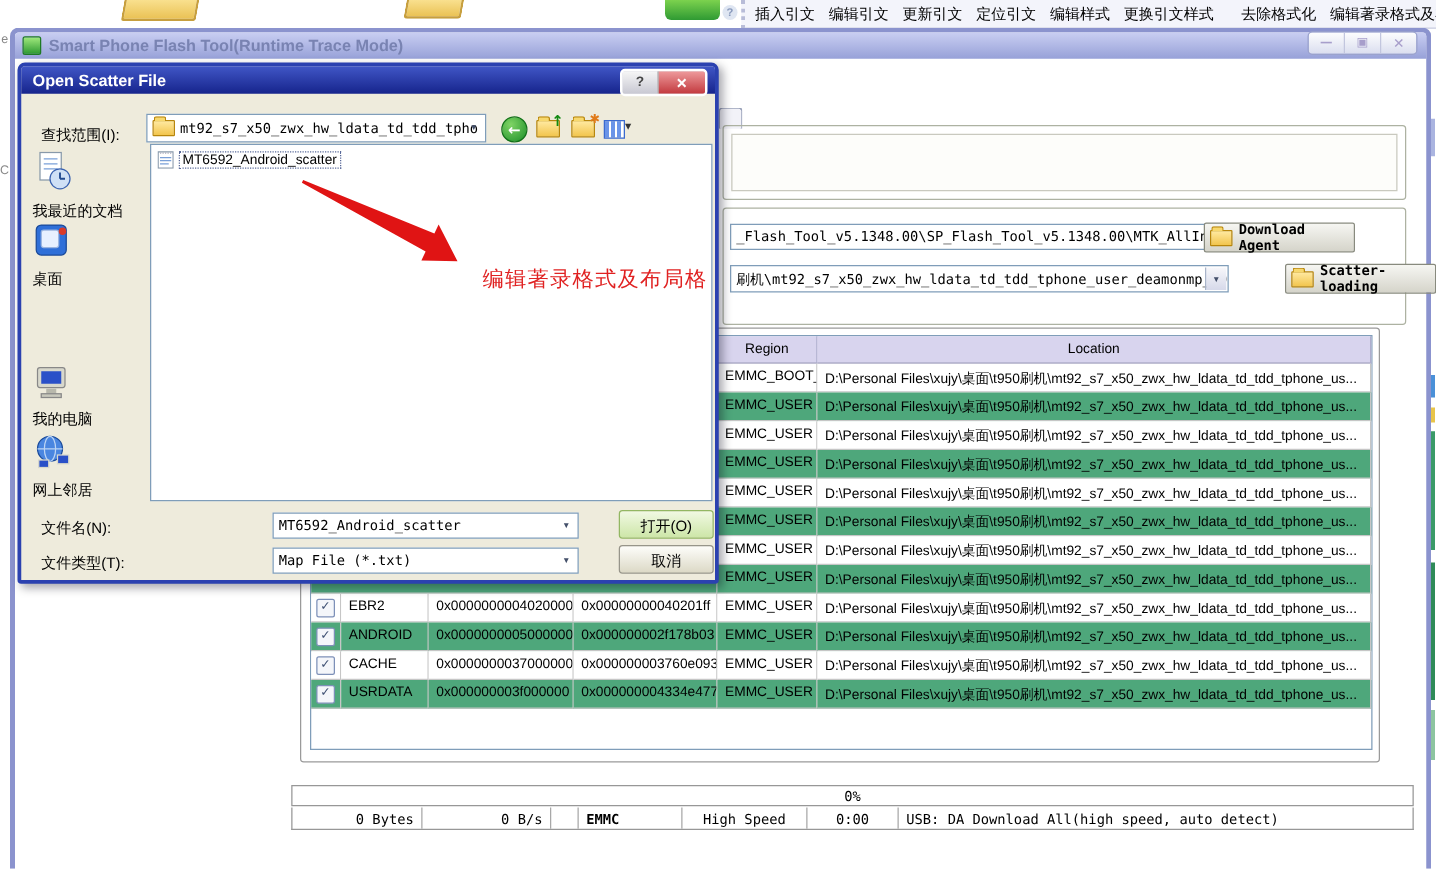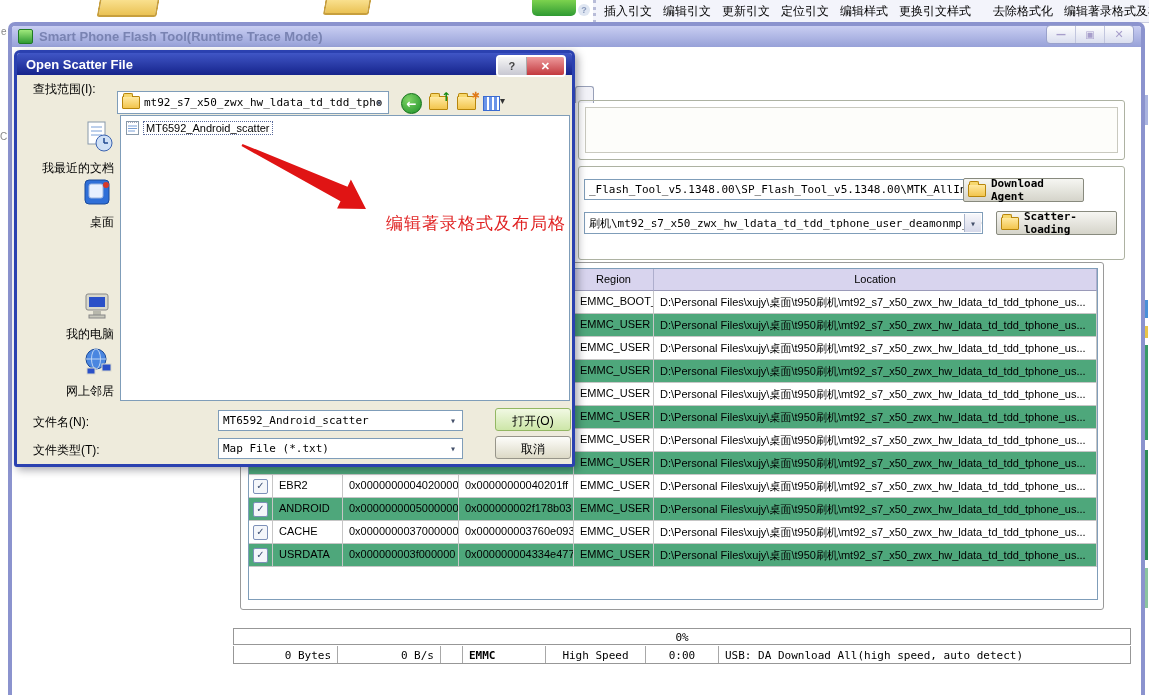--- a/index.html
+++ b/index.html
@@ -104,21 +104,21 @@
             color:#fff;display:flex;align-items:center;justify-content:center;font:bold 12px "DejaVu Sans",sans-serif;}
   .gl-back::before{content:"←";}
   .nav-fold{position:absolute;width:20px;height:16px;}
   .nav-fold .fold{width:17px;height:12px;}
   .nav-up::after{content:"↑";position:absolute;right:-2px;top:-6px;color:#128a12;font:bold 12px "DejaVu Sans",sans-serif;}
   .nav-new::after{content:"✱";position:absolute;right:-3px;top:-6px;color:#e07a1a;font:bold 10px "DejaVu Sans",sans-serif;}
   .nav-views{position:absolute;width:15px;height:13px;border:1px solid #3a6ad0;
              background:repeating-linear-gradient(90deg,#6a94e8 0 3px,#fff 3px 5px);}
   .nav-views-caret{position:absolute;color:#333;font-size:9px;}
 
-  .place{position:absolute;width:88px;text-align:right;cursor:default;}
+  .place{position:absolute;width:88px;text-align:left;cursor:default;}
   .place .lbl{font:12px "Liberation Sans",sans-serif;margin-top:1px;}
   .flist{position:absolute;left:103px;top:62px;width:450px;height:286px;background:#fff;
          border:1px solid #7f9db9;box-sizing:border-box;}
   .fitem{position:absolute;left:5px;top:4px;display:flex;align-items:center;gap:4px;}
   .fitem .flbl{font:11px "Liberation Sans",sans-serif;border:1px dotted #5a6a9a;padding:0 2px;}
   .annot{position:absolute;left:265px;top:96px;color:#e02222;font:17px "Liberation Sans",sans-serif;
          letter-spacing:1px;white-space:nowrap;}
   .btn-open{position:absolute;left:478px;top:355px;width:76px;height:23px;
             background:linear-gradient(#f1f9e3,#cde6a8);border:1px solid #93b763;border-radius:3px;
             font:12px "Liberation Sans",sans-serif;text-align:center;padding-top:4px;box-sizing:border-box;}
@@ -180,21 +180,21 @@
   <div class="gbox" style="left:578px;top:166px;width:545px;height:92px;"></div>
   <div class="field" style="left:584px;top:179px;width:399px;height:21px;">_Flash_Tool_v5.1348.00\SP_Flash_Tool_v5.1348.00\MTK_AllInOne_DA.bin</div>
   <div class="tool-btn" style="left:963px;top:178px;">
     <span class="fold"></span>
     <span>Download Agent</span>
   </div>
   <div class="field" style="left:584px;top:212px;width:399px;height:22px;padding-right:20px;">
     <span>刷机\mt92_s7_x50_zwx_hw_ldata_td_tdd_tphone_user_deamonmp_20140804</span>
     <span class="comboarrow gl-caret"></span>
   </div>
-  <div class="tool-btn" style="left:996px;top:211px;">
+  <div class="tool-btn" style="left:1028px;top:211px;">
     <span class="fold"></span>
     <span>Scatter-loading</span>
   </div>
 
   <div class="gbox" style="left:240px;top:262px;width:862px;height:346px;border-color:#9a9a9a;"></div>
   <div class="abs" style="left:248px;top:268px;width:850px;height:332px;background:#fff;border:1px solid #7f9db9;box-sizing:border-box;"></div>
 
   <div class="thead">
     <div class="hc" style="width:325px;"></div>
     <div class="hc" style="width:80px;">Region</div>
@@ -288,21 +288,21 @@
 
   <div class="dlg">
     <div class="dlg-tb">
       <span class="dlg-title">Open Scatter File</span>
     </div>
     <div class="dlg-ctrls">
       <span class="dlg-help gl-help"></span>
       <span class="dlg-close gl-x"></span>
     </div>
 
-    <span class="dlabel" style="left:16px;top:28px;">查找范围(I):</span>
+    <span class="dlabel" style="left:16px;top:47px;">查找范围(I):</span>
     <div class="dcombo" style="left:100px;top:38px;width:272px;height:23px;">
       <span class="fold"></span>
       <span>mt92_s7_x50_zwx_hw_ldata_td_tdd_tpho</span>
       <span class="comboarrow gl-caret" style="background:none;border:none;"></span>
     </div>
 
     <span class="nav-back gl-back" style="left:384px;top:40px;"></span>
     <span class="nav-fold nav-up" style="left:412px;top:43px;"><span class="fold"></span></span>
     <span class="nav-fold nav-new" style="left:440px;top:43px;"><span class="fold"></span></span>
     <span class="nav-views" style="left:466px;top:43px;"></span>

